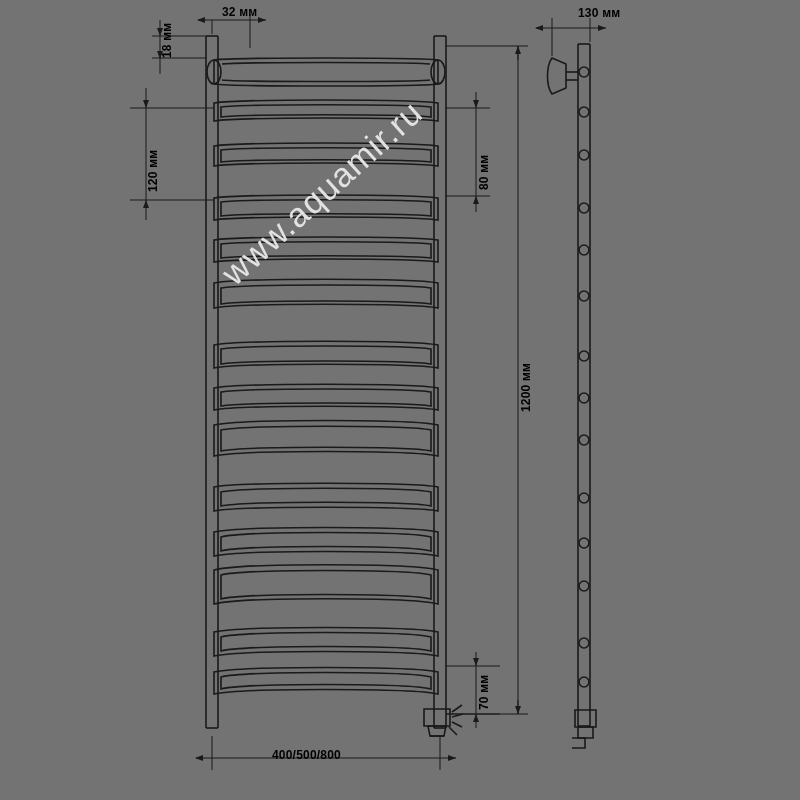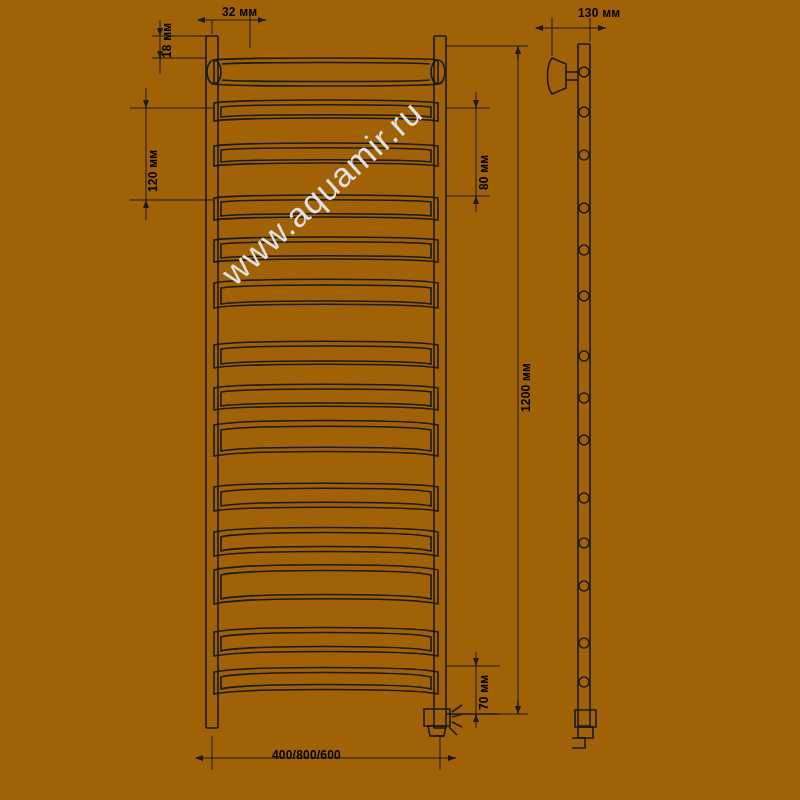--- a/index.html
+++ b/index.html
@@ -4,21 +4,21 @@
 <style>
   html, body {
     margin: 0;
     padding: 0;
     background: #ffffff;
   }
   #stage {
     position: relative;
     width: 800px;
     height: 800px;
-    background: #a16207;
+    background: #737373;
     font-family: "Liberation Sans", sans-serif;
     overflow: hidden;
   }
   #stage svg {
     position: absolute;
     left: 0;
     top: 0;
     width: 800px;
     height: 800px;
   }
@@ -223,17 +223,17 @@
       <path d="M552,28 L590,28"></path>
     </g>
   </svg>
 
   <div class="dim-label" style="left:222px; top:5px;">32 мм</div>
   <div class="dim-label vert" style="left:160px; top:58px;">18 мм</div>
   <div class="dim-label vert" style="left:146px; top:192px;">120 мм</div>
   <div class="dim-label vert" style="left:477px; top:190px;">80 мм</div>
   <div class="dim-label vert" style="left:519px; top:412px;">1200 мм</div>
   <div class="dim-label vert" style="left:477px; top:710px;">70 мм</div>
-  <div class="dim-label" style="left:272px; top:748px;">400/800/600</div>
+  <div class="dim-label" style="left:272px; top:748px;">400/500/800</div>
   <div class="dim-label" style="left:578px; top:6px;">130 мм</div>
 
   <div class="watermark">www.aquamir.ru</div>
 </div>
 
 </body></html>

